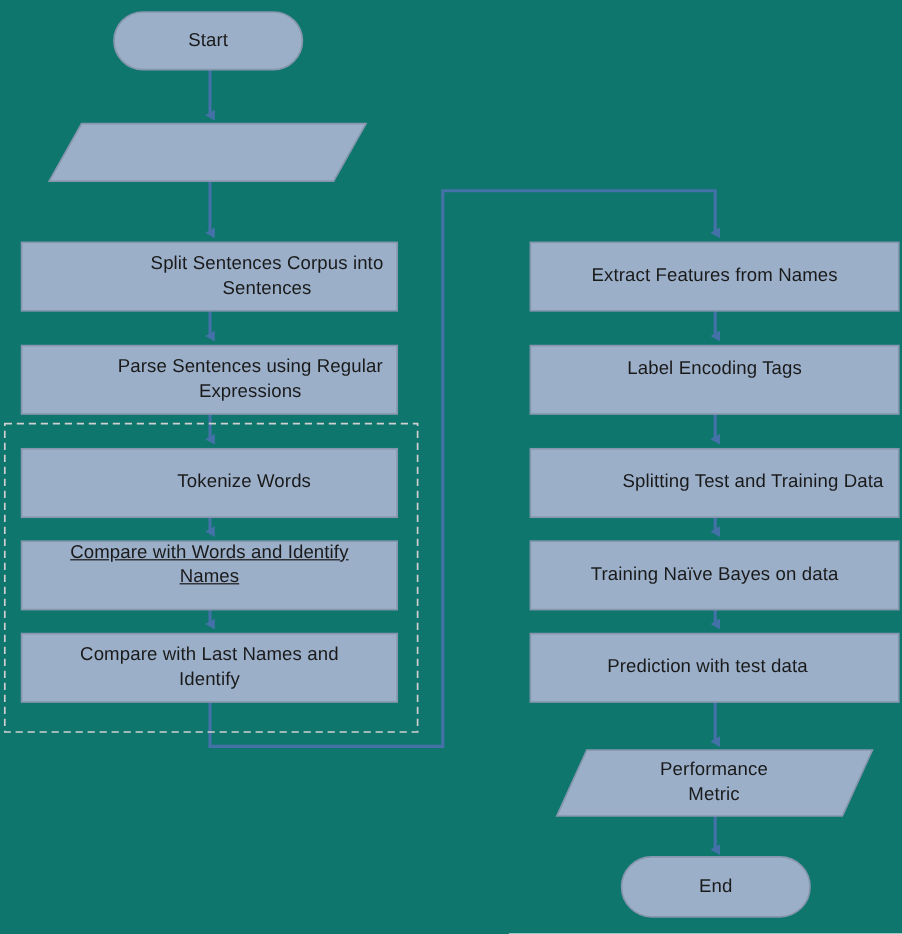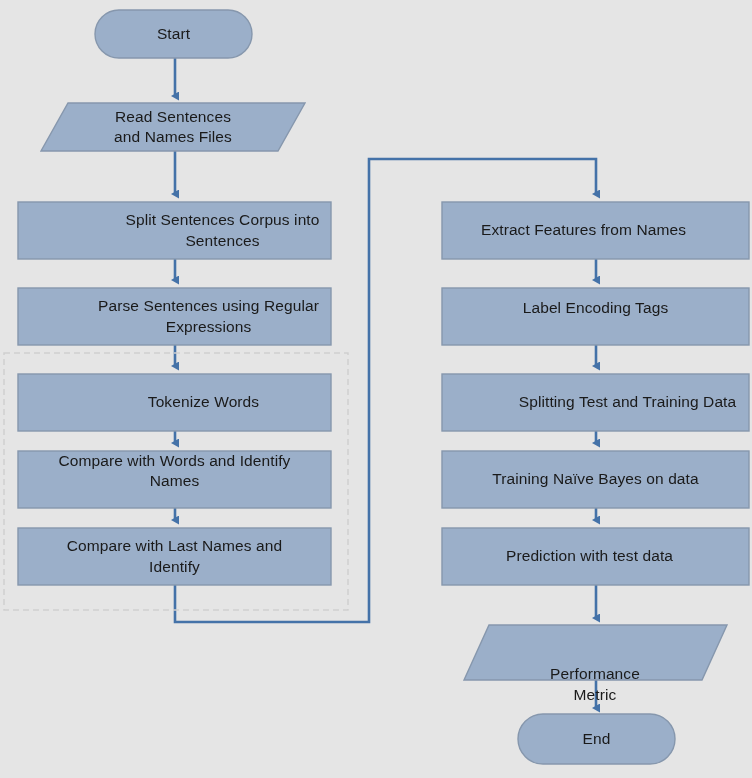--- a/index.html
+++ b/index.html
@@ -8,21 +8,21 @@
     padding: 0;
     background: #ffffff;
   }
   body {
     font-family: "Liberation Sans", sans-serif;
   }
   #flow-root {
     position: relative;
     width: 752px;
     height: 778px;
-    background: #e5e5e5;
+    background: #0f766e;
     overflow: hidden;
   }
   #flow-svg {
     position: absolute;
     left: 0;
     top: 0;
     width: 752px;
     height: 778px;
   }
   .node-label {
@@ -97,45 +97,43 @@
       <rect x="442" y="528" width="307" height="57" fill="#9bafc9" stroke="#8697ad" stroke-width="1.4"></rect>
 
       <polygon points="489,625 727,625 702,680 464,680" fill="#9bafc9" stroke="#8697ad" stroke-width="1.4"></polygon>
 
       <rect x="518" y="714" width="157" height="50" rx="25" ry="25" fill="#9bafc9" stroke="#8697ad" stroke-width="1.4"></rect>
     </g>
   </svg>
 
   <div class="node-label" style="left:95px; top:10px; width:157px; height:48px;">Start</div>
 
-  <div class="node-label" style="left:60px; top:103px; width:226px; height:48px;">Read Sentences
-and Names Files</div>
 
   <div class="node-label" style="left:18px; top:202px; width:313px; height:57px;padding-left:48px;">Split Sentences Corpus into
 Sentences</div>
 
   <div class="node-label" style="left:18px; top:288px; width:313px; height:57px;padding-left:34px;">Parse Sentences using Regular
 Expressions</div>
 
   <div class="node-label" style="left:18px; top:374px; width:313px; height:57px;padding-left:29px;">Tokenize Words</div>
 
-  <div class="node-label" style="left:18px; top:451px; width:313px; height:40px;">Compare with Words and Identify
+  <div class="node-label" style="left:18px; top:451px; width:313px; height:40px;text-decoration:underline;">Compare with Words and Identify
 Names</div>
 
   <div class="node-label" style="left:18px; top:528px; width:313px; height:57px;">Compare with Last Names and
 Identify</div>
 
-  <div class="node-label" style="left:430px; top:202px; width:307px; height:57px;">Extract Features from Names</div>
+  <div class="node-label" style="left:442px; top:202px; width:307px; height:57px;">Extract Features from Names</div>
 
   <div class="node-label" style="left:442px; top:288px; width:307px; height:40px;text-align:center;">Label Encoding Tags</div>
 
   <div class="node-label" style="left:442px; top:374px; width:307px; height:57px;margin-left:32px;">Splitting Test and Training Data</div>
 
   <div class="node-label" style="left:442px; top:451px; width:307px; height:56px;">Training Naïve Bayes on data</div>
 
   <div class="node-label" style="left:442px; top:528px; width:295px; height:57px;">Prediction with test data</div>
 
-  <div class="node-label" style="left:480px; top:625px; width:230px; height:55px;margin-top:32px;">Performance
+  <div class="node-label" style="left:480px; top:625px; width:230px; height:55px;">Performance
 Metric</div>
 
   <div class="node-label" style="left:518px; top:714px; width:157px; height:50px;">End</div>
 
 </div>
 
 </body></html>

